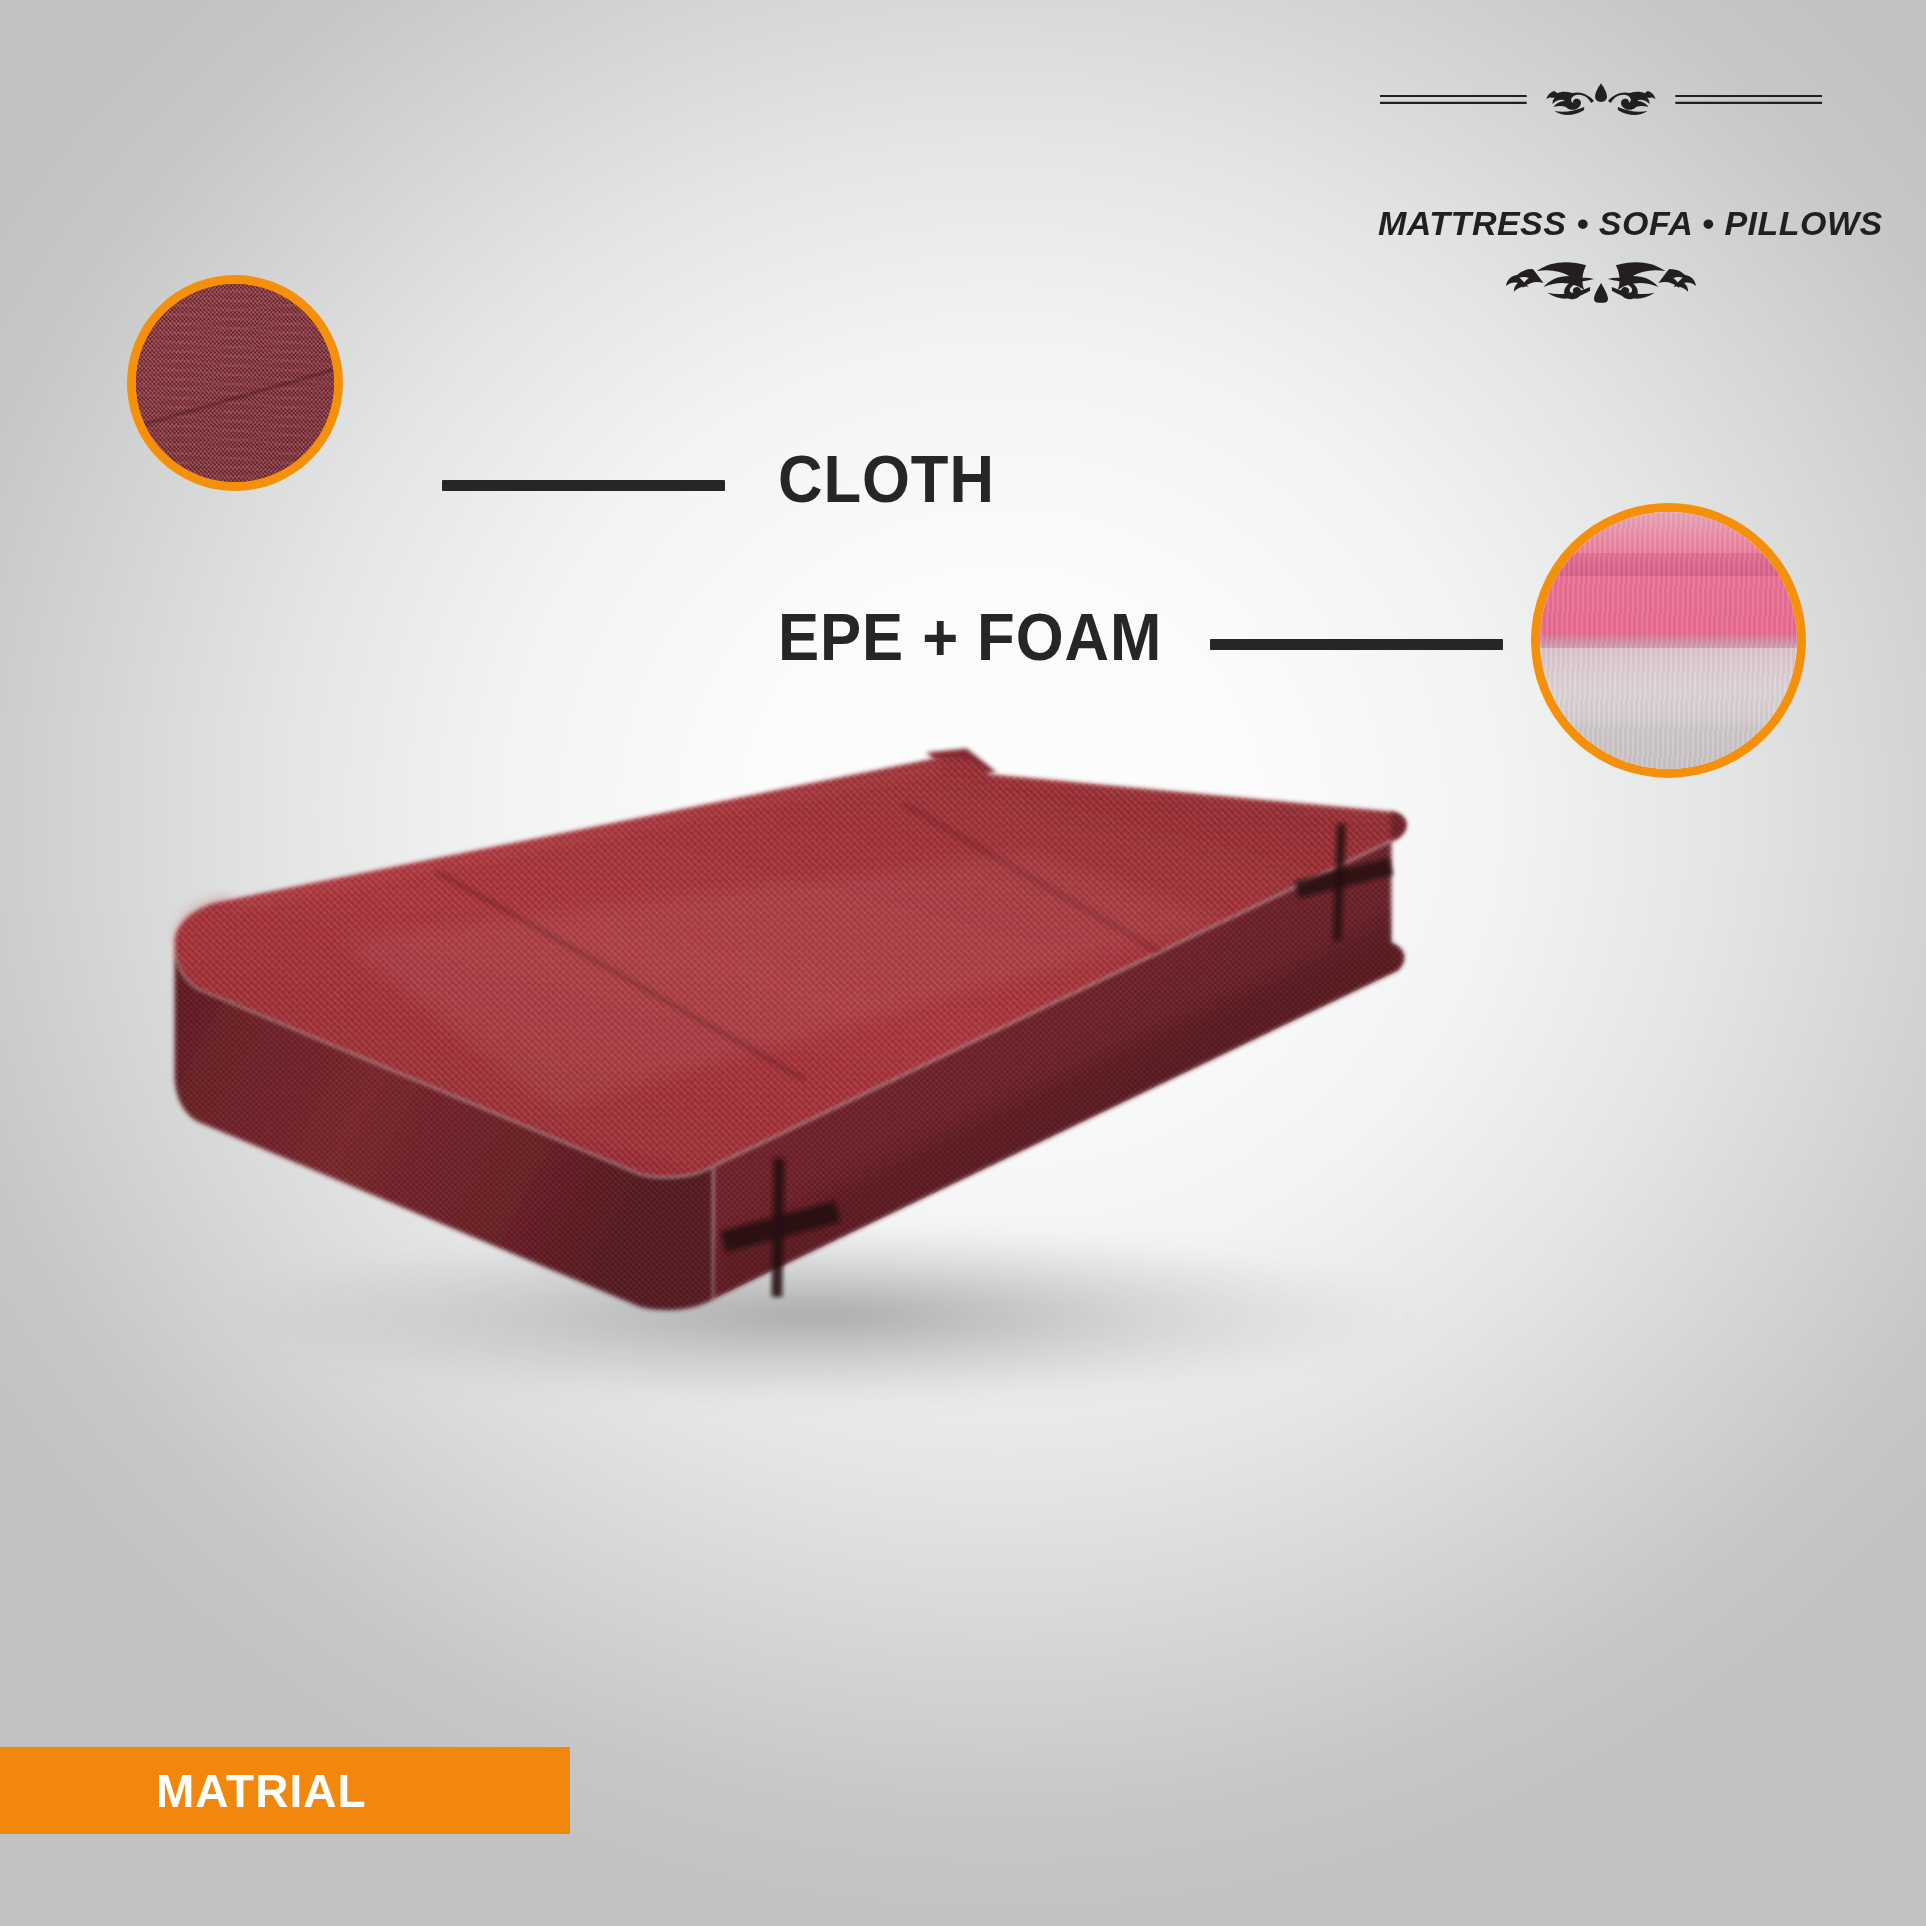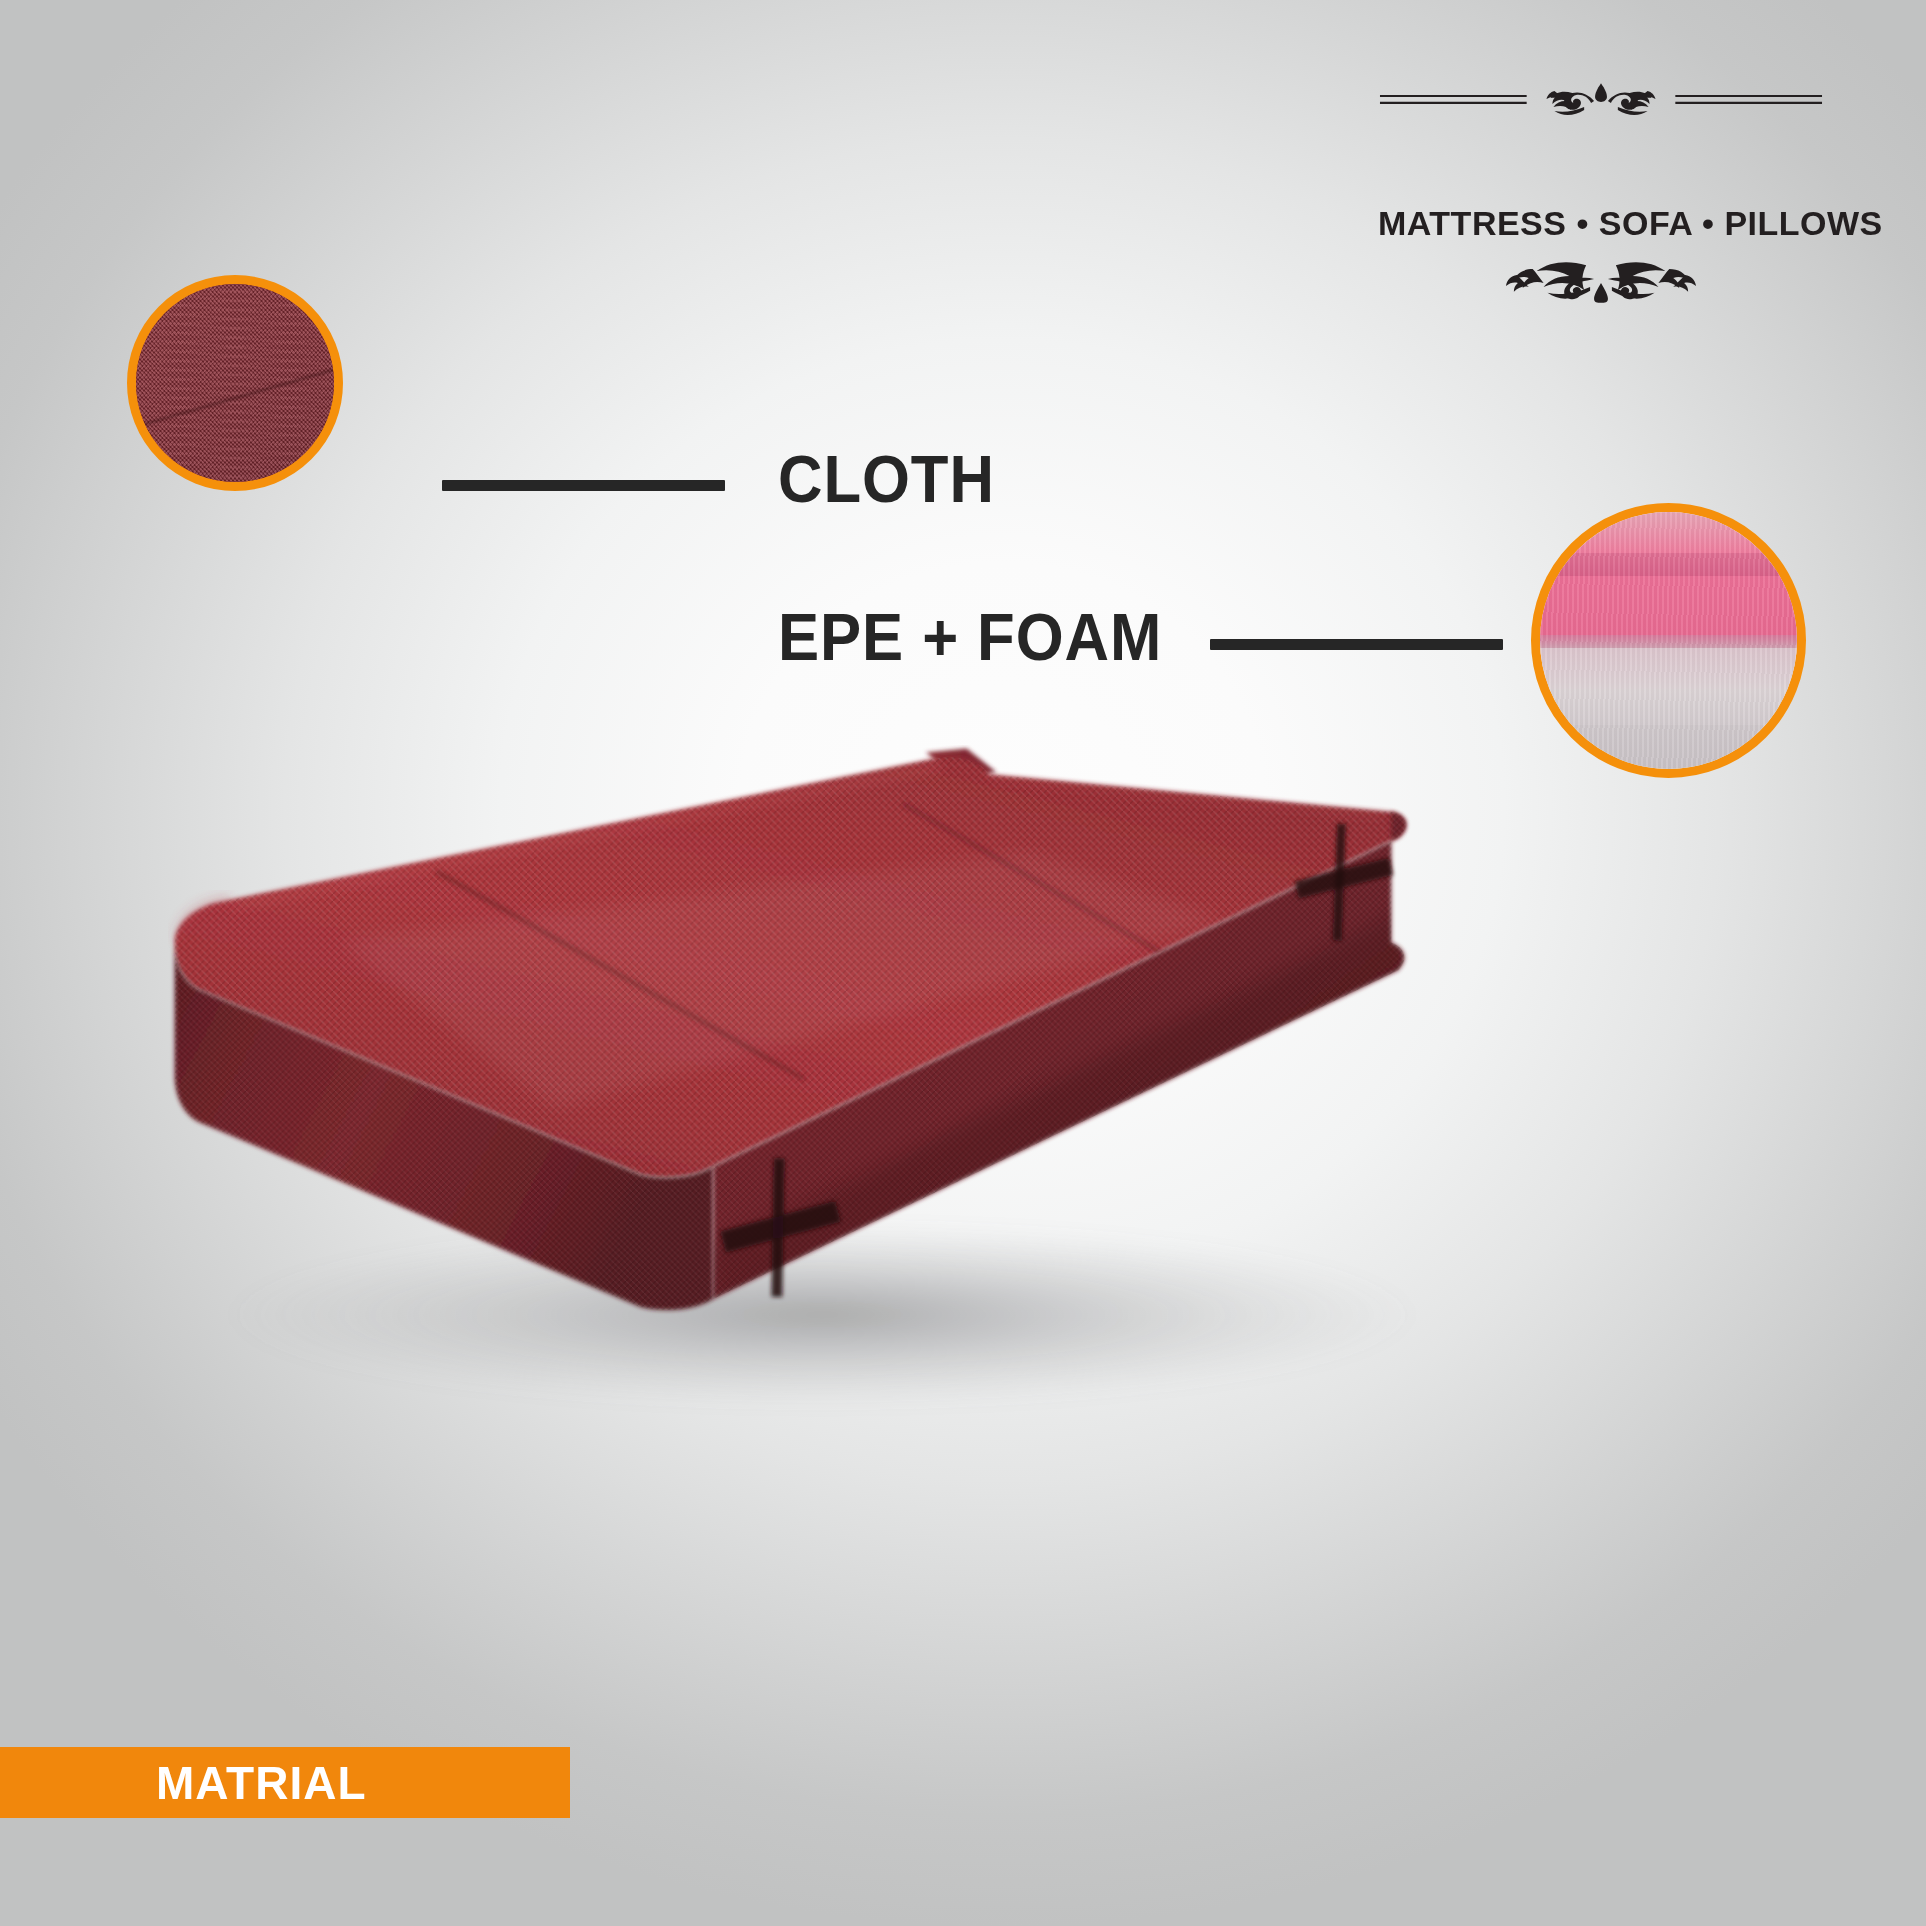--- a/index.html
+++ b/index.html
@@ -37,21 +37,21 @@
     letter-spacing:-2px; text-align:center; line-height:85px;
     white-space:nowrap;
   }
   .brand-reg {
     position:absolute; right:4px; top:44px;
     font-size:26px; font-weight:bold; font-style:normal; color:#231f20;
   }
   .brand-tag {
     position:absolute; left:0; top:127px; width:446px;
     font-size:34px; font-weight:bold; color:#231f20;
-    letter-spacing:0.5px; text-align:center; white-space:nowrap;
+    letter-spacing:0.5px; text-align:center; white-space:nowrap;font-style:italic;
   }
 
   
   .callout-circle {
     position:absolute; border-radius:50%;
     border:9px solid #F5900B;
     overflow:hidden;
   }
   #circle-cloth {
     left:127px; top:275px; width:216px; height:216px;
@@ -108,21 +108,21 @@
   }
   #label-cloth { left:778px; top:440px; font-size:67px; }
   #label-foam  { left:778px; top:598px; font-size:67px; }
 
   
   #mattress-wrap { position:absolute; left:139px; top:693px; width:1386px; height:891px; }
   #mattress-svg  { position:absolute; left:0; top:0; width:1386px; height:891px; }
 
   
   #banner {
-    position:absolute; left:0; top:1747px; width:570px; height:71px;
+    position:absolute; left:0; top:1747px; width:570px; height:87px;
     background:#F1870C;
     display:flex; align-items:center;
   }
   #banner-label {
     color:#ffffff; font-size:46px; font-weight:bold;
     letter-spacing:1px; margin-left:156px; white-space:nowrap;
   }
 </style>
 </head>
 <body>

